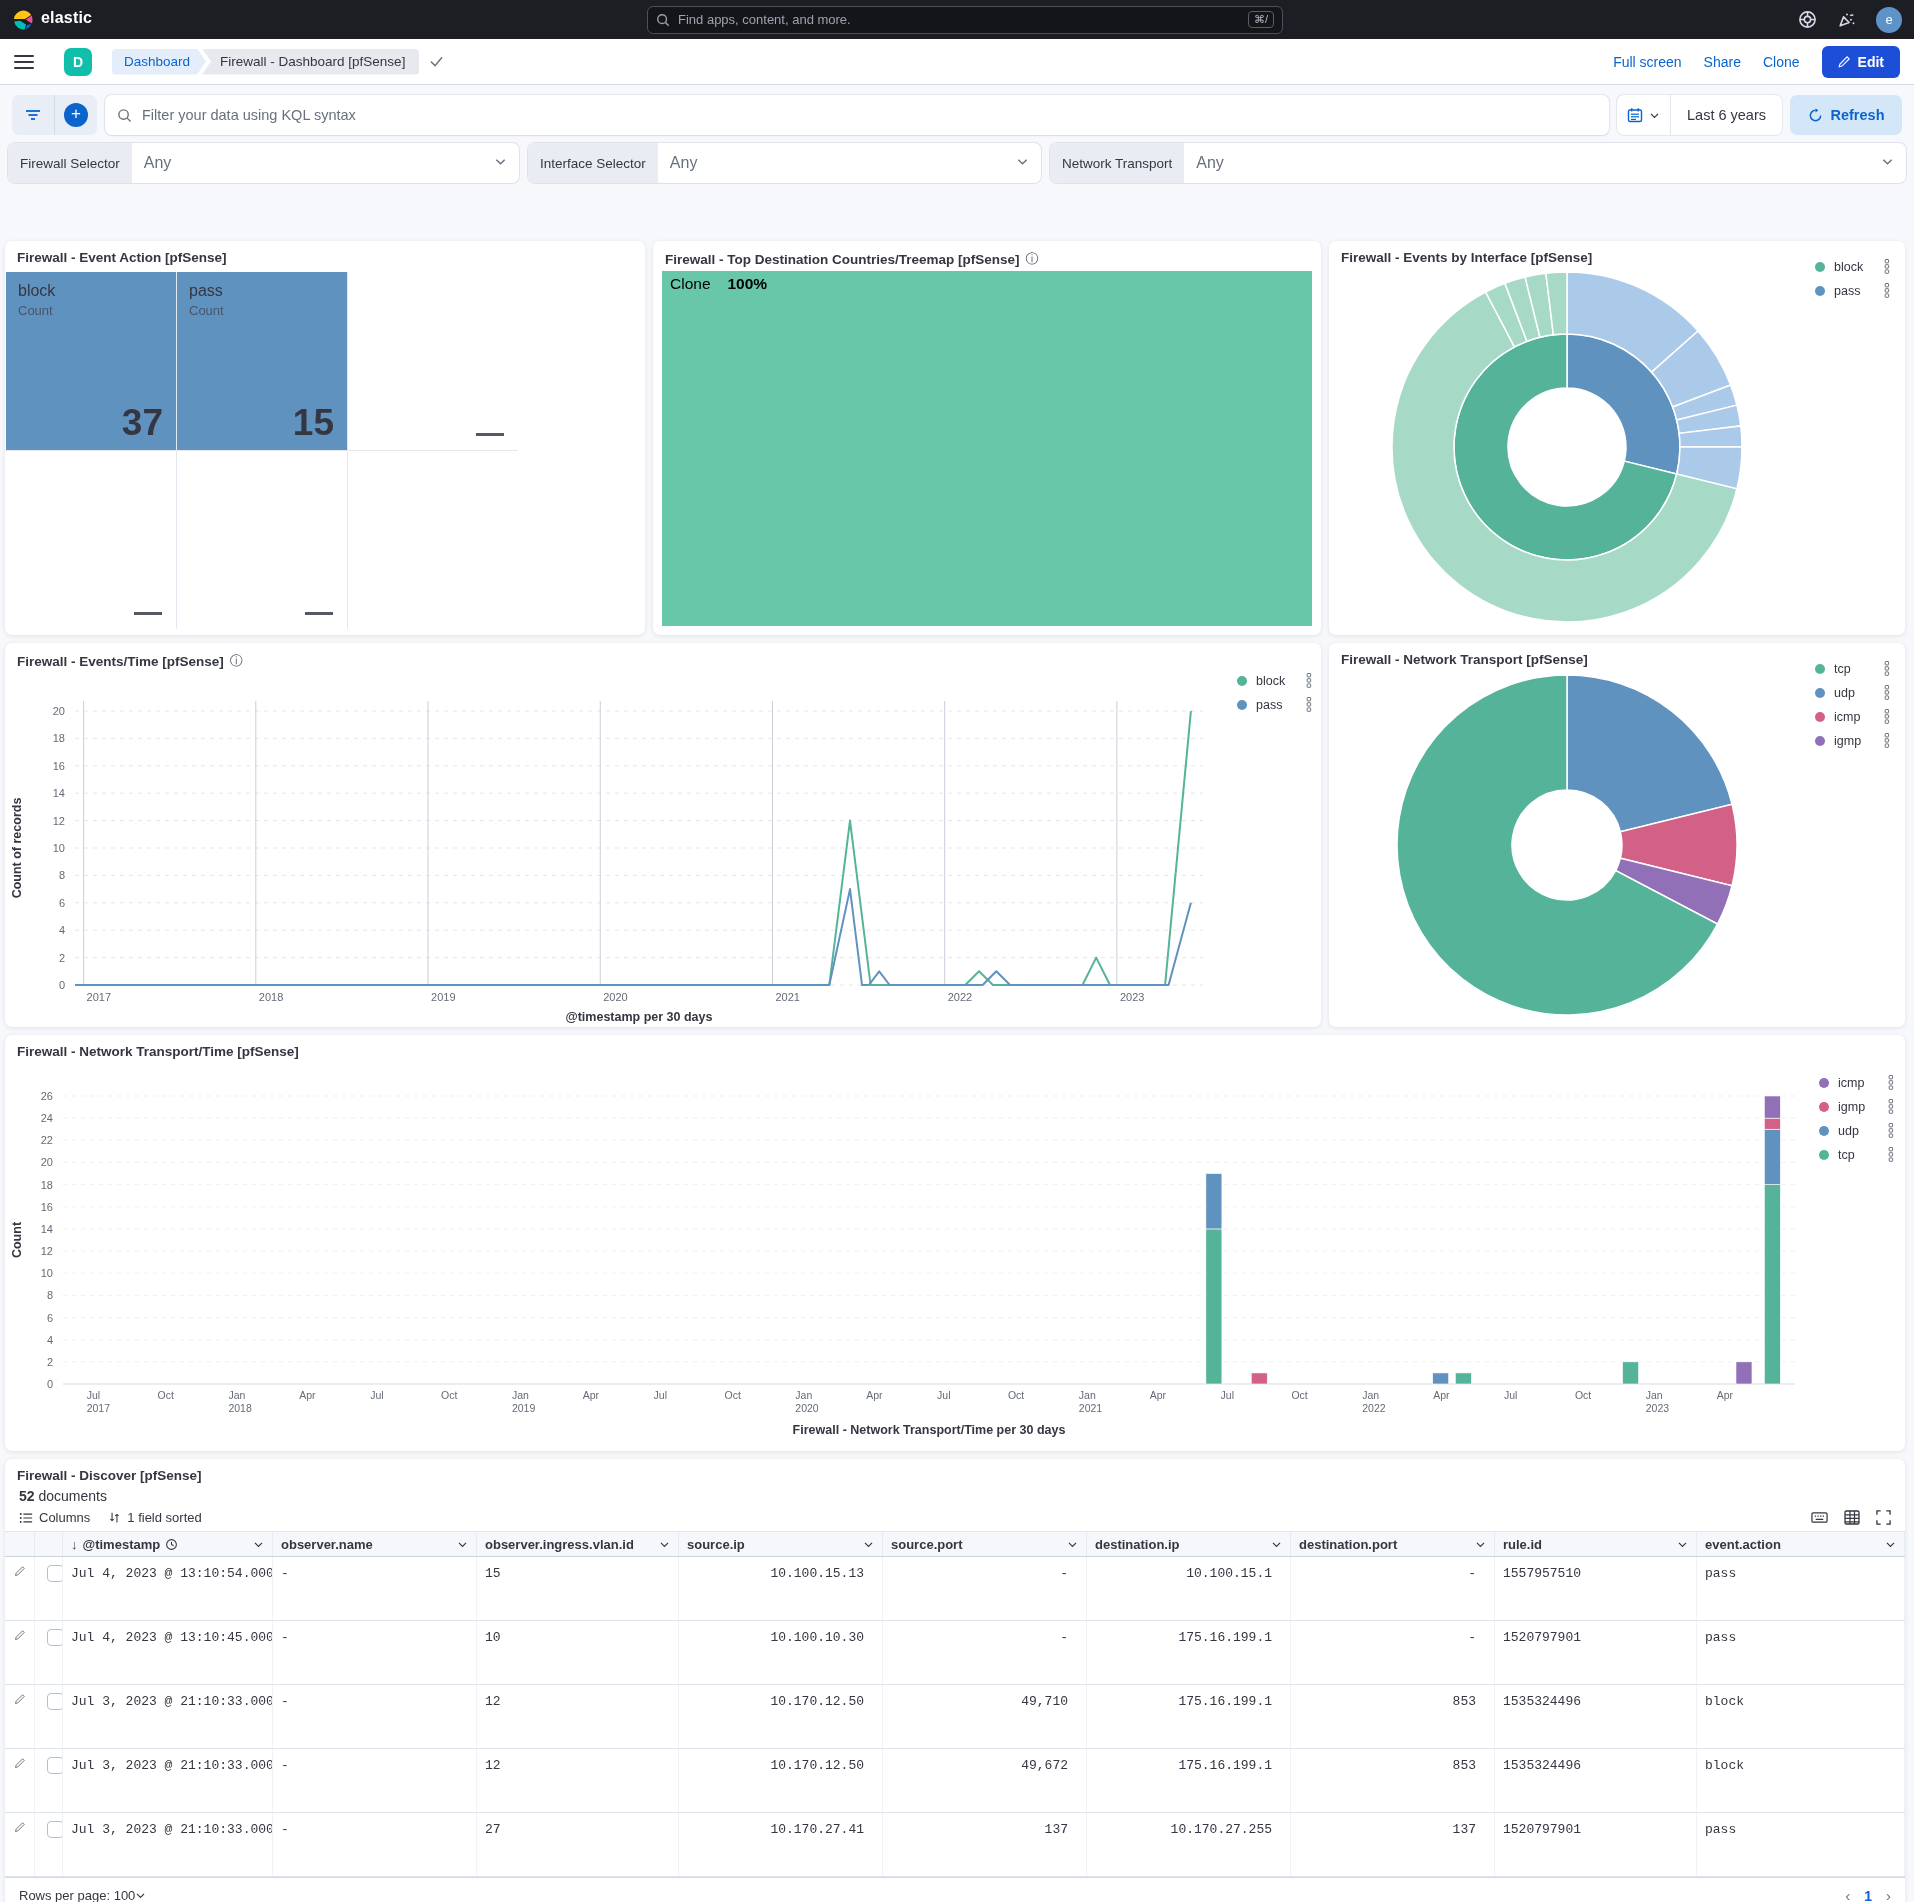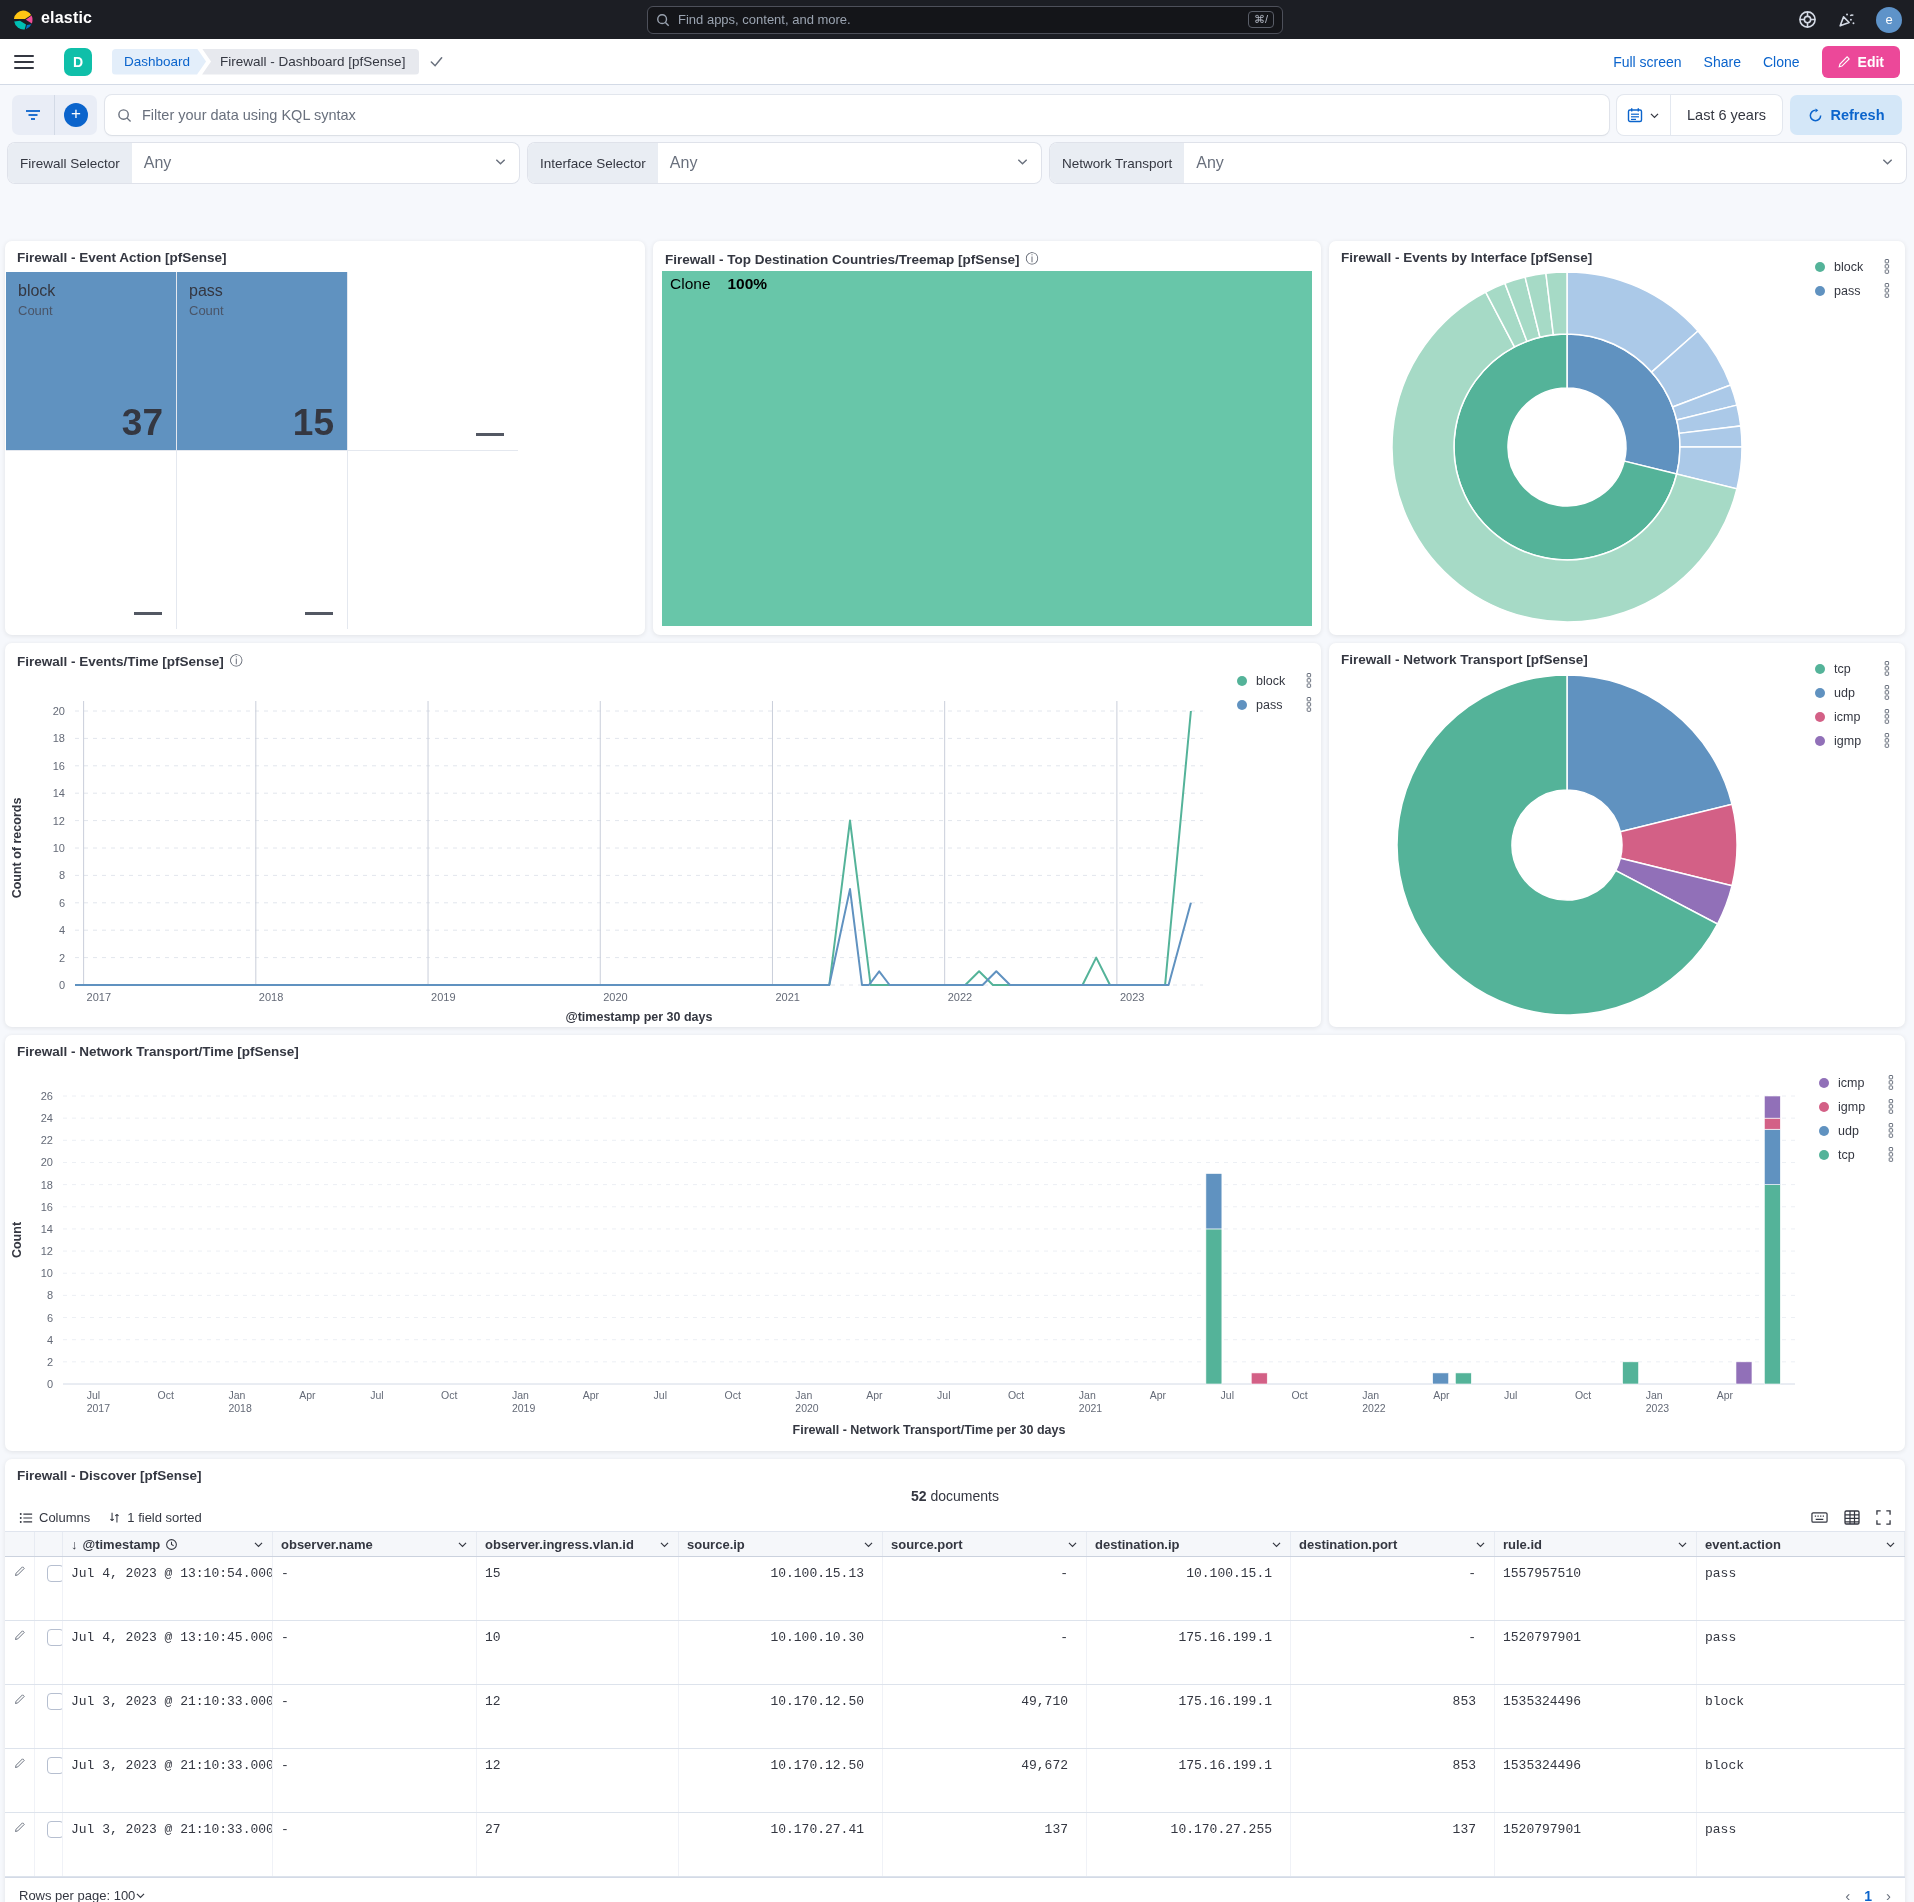--- a/index.html
+++ b/index.html
@@ -24,21 +24,21 @@
   .subheader { height:46px; background:#fff; border-bottom:1px solid #D3DAE6; display:flex; align-items:center; padding:0 14px; gap:12px; }
   .hamburger { width:20px; display:flex; flex-direction:column; gap:4px; cursor:pointer; }
   .hamburger span { height:2px; background:#343741; border-radius:1px; }
   .app-badge { width:28px; height:28px; border-radius:7px; background:#0FBFA9; color:#fff; font-weight:bold; display:flex; align-items:center; justify-content:center; margin-left:18px; }
   .crumb-root { height:26px; background:#E3EEFA; color:#0B64CC; font-size:13.5px; display:flex; align-items:center; padding:0 16px 0 12px; margin-left:8px;
     clip-path: polygon(0 0, calc(100% - 9px) 0, 100% 50%, calc(100% - 9px) 100%, 0 100%); border-radius:4px 0 0 4px; cursor:pointer; }
   .crumb-current { height:26px; background:#E7E9EE; color:#343741; font-size:13.5px; display:flex; align-items:center; padding:0 14px 0 18px; margin-left:-4px;
     clip-path: polygon(0 0, 100% 0, 100% 100%, 0 100%, 9px 50%); border-radius:0 4px 4px 0; }
   .subheader-right { margin-left:auto; display:flex; align-items:center; gap:22px; }
   .hdr-link { color:#0B64CC; font-size:14px; text-decoration:none; cursor:pointer; }
-  .edit-btn { background:#ec4899; color:#fff; border:none; border-radius:6px; height:32px; padding:0 16px; font-size:14px; font-weight:bold;
+  .edit-btn { background:#1d4ed8; color:#fff; border:none; border-radius:6px; height:32px; padding:0 16px; font-size:14px; font-weight:bold;
     display:flex; align-items:center; gap:7px; cursor:pointer; }
 
   
   .filterbar { display:flex; align-items:center; padding:10px 12px 0 12px; gap:8px; }
   .filter-group { height:40px; background:#E9EDF6; border-radius:7px; display:flex; align-items:center; }
   .filter-group .fg-btn { width:42px; height:40px; display:flex; align-items:center; justify-content:center; cursor:pointer; }
   .fg-divider { width:1px; height:40px; background:#D3DAE6; }
   .plus-circle { width:24px; height:24px; border-radius:50%; background:#0B64CC; color:#fff; font-size:17px; line-height:22px; text-align:center; }
   .kql { flex:1; height:40px; background:#fff; border-radius:7px; box-shadow:0 0 0 1px rgba(17,42,80,.08), 0 1px 3px rgba(0,0,0,.05);
     display:flex; align-items:center; padding:0 12px; gap:10px; }
@@ -85,21 +85,21 @@
   .legend { position:absolute; display:flex; flex-direction:column; gap:9px; }
   .legend-item { display:flex; align-items:center; font-size:12.5px; color:#343741; cursor:pointer; }
   .legend-dot { width:10px; height:10px; border-radius:50%; margin-right:9px; flex:none; }
   .legend-label { min-width:33px; }
   .legend-kebab { margin-left:16px; display:flex; cursor:pointer; }
   .legend-c { top:18px; right:14px; } .legend-d { top:30px; right:8px; } .legend-e { top:18px; right:14px; } .legend-f { top:40px; right:10px; }
 
   svg text { font-family:"Liberation Sans", sans-serif; }
 
   
-  .discover-head { display:flex; justify-content:center; padding:2px 14px 0 14px; font-size:14px; }
+  .discover-head { display:flex; justify-content:flex-start; padding:2px 14px 0 14px; font-size:14px; }
   .discover-toolbar { display:flex; align-items:center; gap:18px; padding:6px 14px; font-size:13px; color:#343741; }
   .tb-btn { display:flex; align-items:center; gap:6px; cursor:pointer; }
   .tb-right { margin-left:auto; display:flex; gap:16px; }
   .tb-icon { cursor:pointer; display:flex; }
   .dtable { width:100%; }
   .dt-header { display:flex; background:#F5F7FA; border-top:1px solid #E0E5EE; border-bottom:1px solid #CBD2DE; height:26px; }
   .dt-th { display:flex; align-items:center; font-weight:bold; font-size:13px; padding:0 8px; gap:5px; border-right:1px solid #E7EBF2; cursor:pointer; }
   .dt-th .th-caret { margin-left:auto; display:flex; }
   .dt-row { display:flex; height:64px; border-bottom:1px solid #DDE3EC; }
   .dt-cell { padding:9px 8px 0 8px; font-size:13px; color:#343741; border-right:1px solid #F0F2F7;

